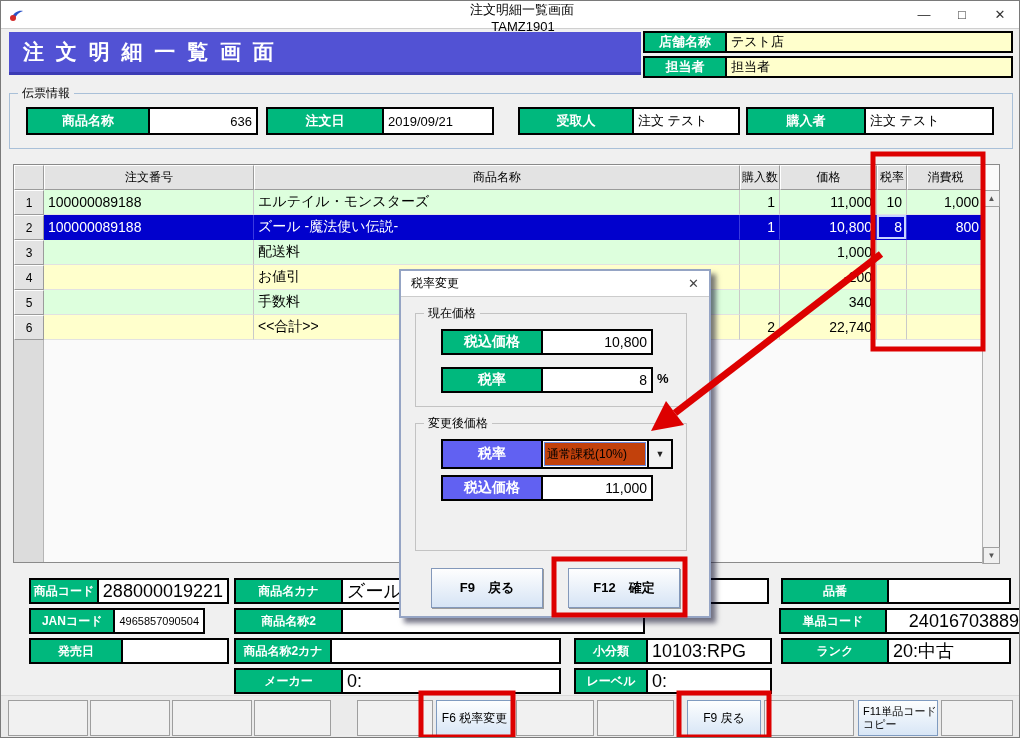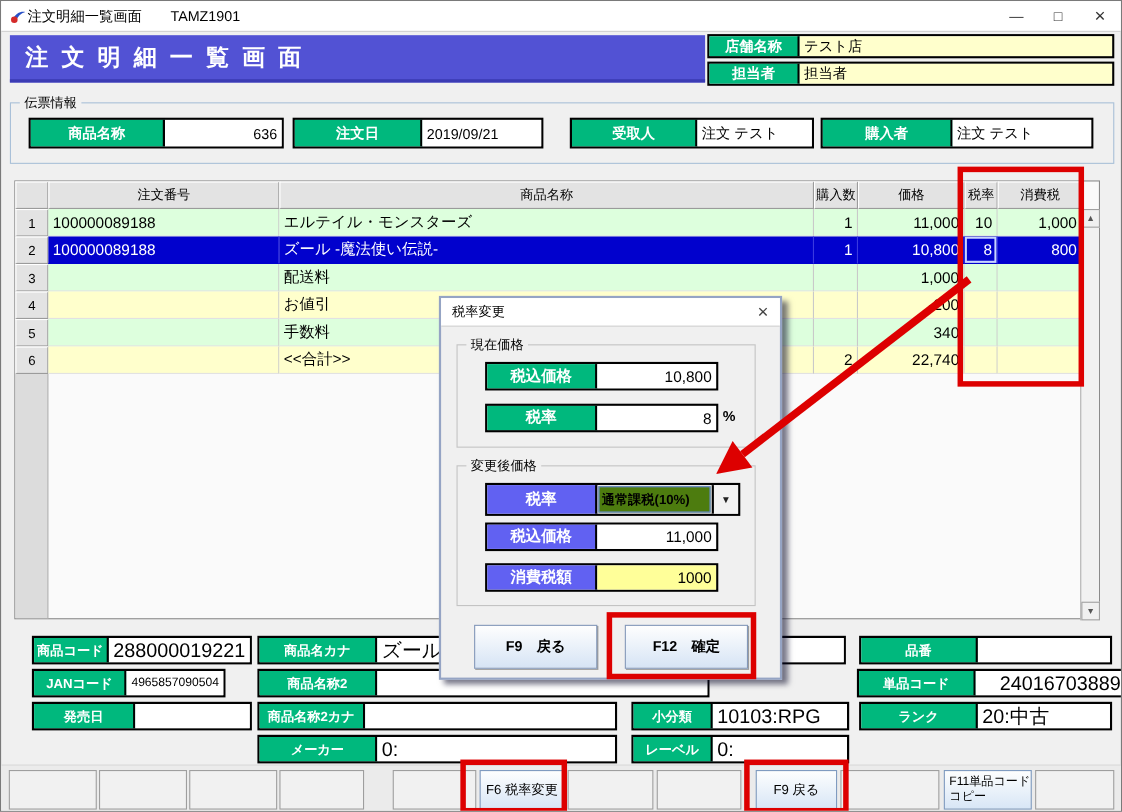--- a/index.html
+++ b/index.html
@@ -2,21 +2,21 @@
 <html><head>
 <meta charset="utf-8">
 <style>
   html,body{margin:0;padding:0;background:#555;}
   .app{position:relative;width:1020px;height:738px;background:#f0f0f0;
        font-family:"Liberation Sans","DejaVu Sans",sans-serif;color:#000;
        border:1px solid #7a7a7a;box-sizing:border-box;overflow:hidden;margin:0 auto;}
   .abs{position:absolute;box-sizing:border-box;}
   
   .titlebar{left:0;top:0;width:100%;height:28px;background:#fff;border-bottom:1px solid #cfcfcf;
-            display:flex;align-items:center;}
+            display:flex;align-items:center;flex-direction:column;}
   .title{font-size:13px;margin-left:6px;}
   .tcode{font-size:13px;margin-left:26px;}
   .winctl{top:0;height:27px;width:38px;display:flex;align-items:center;justify-content:center;
           font-size:13px;color:#333;}
   
   .banner{left:8px;top:31px;width:632px;height:43px;background:#5252d4;border-bottom:3px solid #3b3bb4;
           color:#fff;font-size:21px;font-weight:bold;letter-spacing:3px;display:flex;align-items:center;
           padding-left:14px;}
   
   .pair{display:flex;border:2px solid #000;background:#fff;}
@@ -47,21 +47,21 @@
         display:flex;align-items:center;justify-content:center;font-size:8px;color:#555;box-sizing:border-box;}
   
   .dialog{left:398px;top:268px;width:312px;height:349px;background:#f0f0f0;border:2px solid #95a4c4;
           box-shadow:5px 5px 5px rgba(10,10,40,.55);z-index:20;}
   .dtitle{left:0;top:0;width:100%;height:26px;background:#fff;border-bottom:1px solid #ccc;
           display:flex;align-items:center;padding:0 10px;font-size:12px;}
   .dpair{position:absolute;display:flex;height:26px;border:2px solid #000;left:40px;width:212px;background:#fff;}
   .dpair .plabel{width:100px;font-size:14px;}
   .dpair .pvalue{font-size:14px;}
   .combo-val{flex:1;margin:1px;border:1px solid #6a8ae0;display:flex;align-items:center;
-             padding:0 2px;font-size:12px;background:#4d7c0f;font-weight:bold;}
+             padding:0 2px;font-size:12px;background:#c2410c;}
   .combo-btn{width:22px;background:#f2f2f2;border-left:2px solid #000;display:flex;align-items:center;
              justify-content:center;font-size:9px;color:#222;}
   .dbtn{position:absolute;top:297px;width:112px;height:40px;background:linear-gradient(#fefefe,#d6e4f5);
         border:1px solid #8398ba;box-shadow:1px 1px 0 rgba(0,0,0,.35);display:flex;align-items:center;
         justify-content:center;font-size:13px;font-weight:bold;box-sizing:border-box;}
   
   .fpair{position:absolute;display:flex;height:26px;border:2px solid #000;background:#fff;}
   .fpair .plabel{font-size:12px;}
   .fpair .pvalue{font-size:18px;}
   
@@ -279,24 +279,20 @@
     <div class="abs dpair" style="top:168px;height:30px;width:232px">
       <div class="plabel blabel">税率</div>
       <div class="combo-val">通常課税(10%)</div>
       <div class="combo-btn">
           <span>▼</span>
         </div>
     </div>
     <div class="abs dpair" style="top:204px">
       <div class="plabel blabel">税込価格</div>
       <div class="pvalue ra">11,000</div>
-    </div>
-    <div class="abs dpair" style="top:241px">
-      <div class="plabel blabel">消費税額</div>
-      <div class="pvalue ra" style="background:#ffff99">1000</div>
     </div>
 
     <div class="dbtn" style="left:30px">F9　戻る</div>
     <div class="dbtn" style="left:167px">F12　確定</div>
   </div>
 
   <div class="abs fbar">
     <div class="fbtn" style="left:7px;width:80px"></div>
     <div class="fbtn" style="left:89px;width:80px"></div>
     <div class="fbtn" style="left:171px;width:80px"></div>

